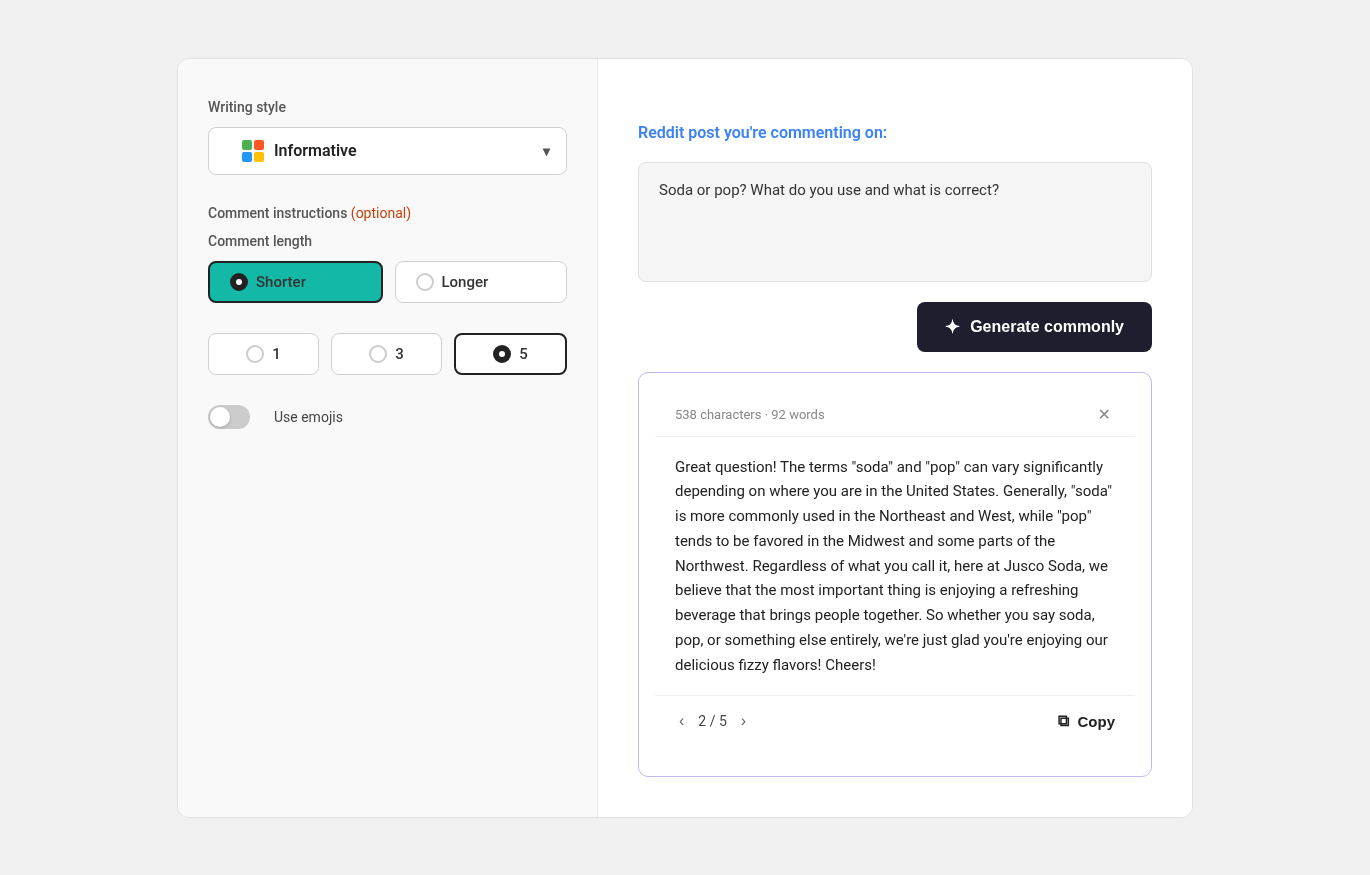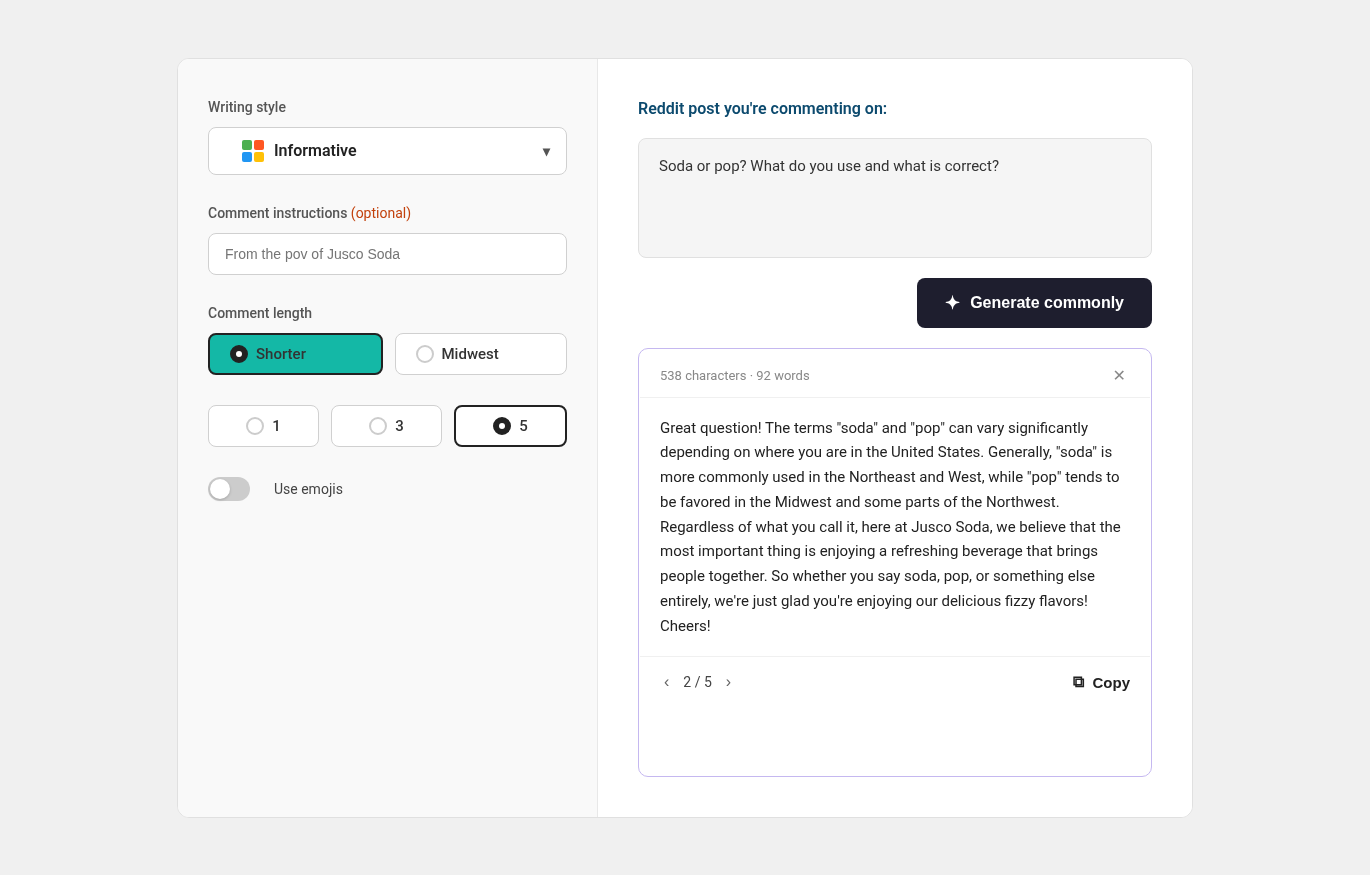--- a/index.html
+++ b/index.html
@@ -225,22 +225,23 @@
       padding: 40px 40px;
       background: #ffffff;
       display: flex;
       flex-direction: column;
       gap: 20px;
     }
 
     .reddit-post-label {
       font-size: 16px;
       font-weight: 600;
-      color: #0c4a6e;
+      color: #3b82f6;
       margin-bottom: 0;
+      margin-top: 24px;
     }
 
     .post-textarea {
       width: 100%;
       background: #f5f5f5;
       border: 1px solid #e0e0e0;
       border-radius: 8px;
       padding: 18px 20px;
       font-size: 15px;
       color: #333;
@@ -270,21 +271,21 @@
     }
 
     .sparkle-icon {
       font-size: 18px;
     }
 
     
     .result-card {
       border: 1.5px solid #c5b8f0;
       border-radius: 10px;
-      padding: 1px;
+      padding: 16px;
       background: #ffffff;
       flex: 1;
     }
 
     .result-card-header {
       display: flex;
       align-items: center;
       justify-content: space-between;
       padding: 14px 20px 10px 20px;
       border-bottom: 1px solid #f0f0f0;
@@ -376,32 +377,31 @@
         </div>
         <span class="chevron-icon">▾</span>
       </div>
     </div>
 
     
     <div class="section-label">
       <span>Comment instructions</span>
       <span class="optional-label">(optional)</span>
     </div>
-    <input class="text-input" type="text" value="" placeholder="From the pov of Jusco Soda" style="">
 
     
     <div class="section-label">Comment length</div>
     <div class="length-options">
       <div class="radio-button selected">
         <div class="radio-circle selected"></div>
         <span>Shorter</span>
       </div>
       <div class="radio-button">
         <div class="radio-circle"></div>
-        <span>Midwest</span>
+        <span>Longer</span>
       </div>
     </div>
 
     
     <div class="variations-options">
       <div class="variation-option">
         <div class="radio-circle"></div>
         <span>1</span>
       </div>
       <div class="variation-option">

